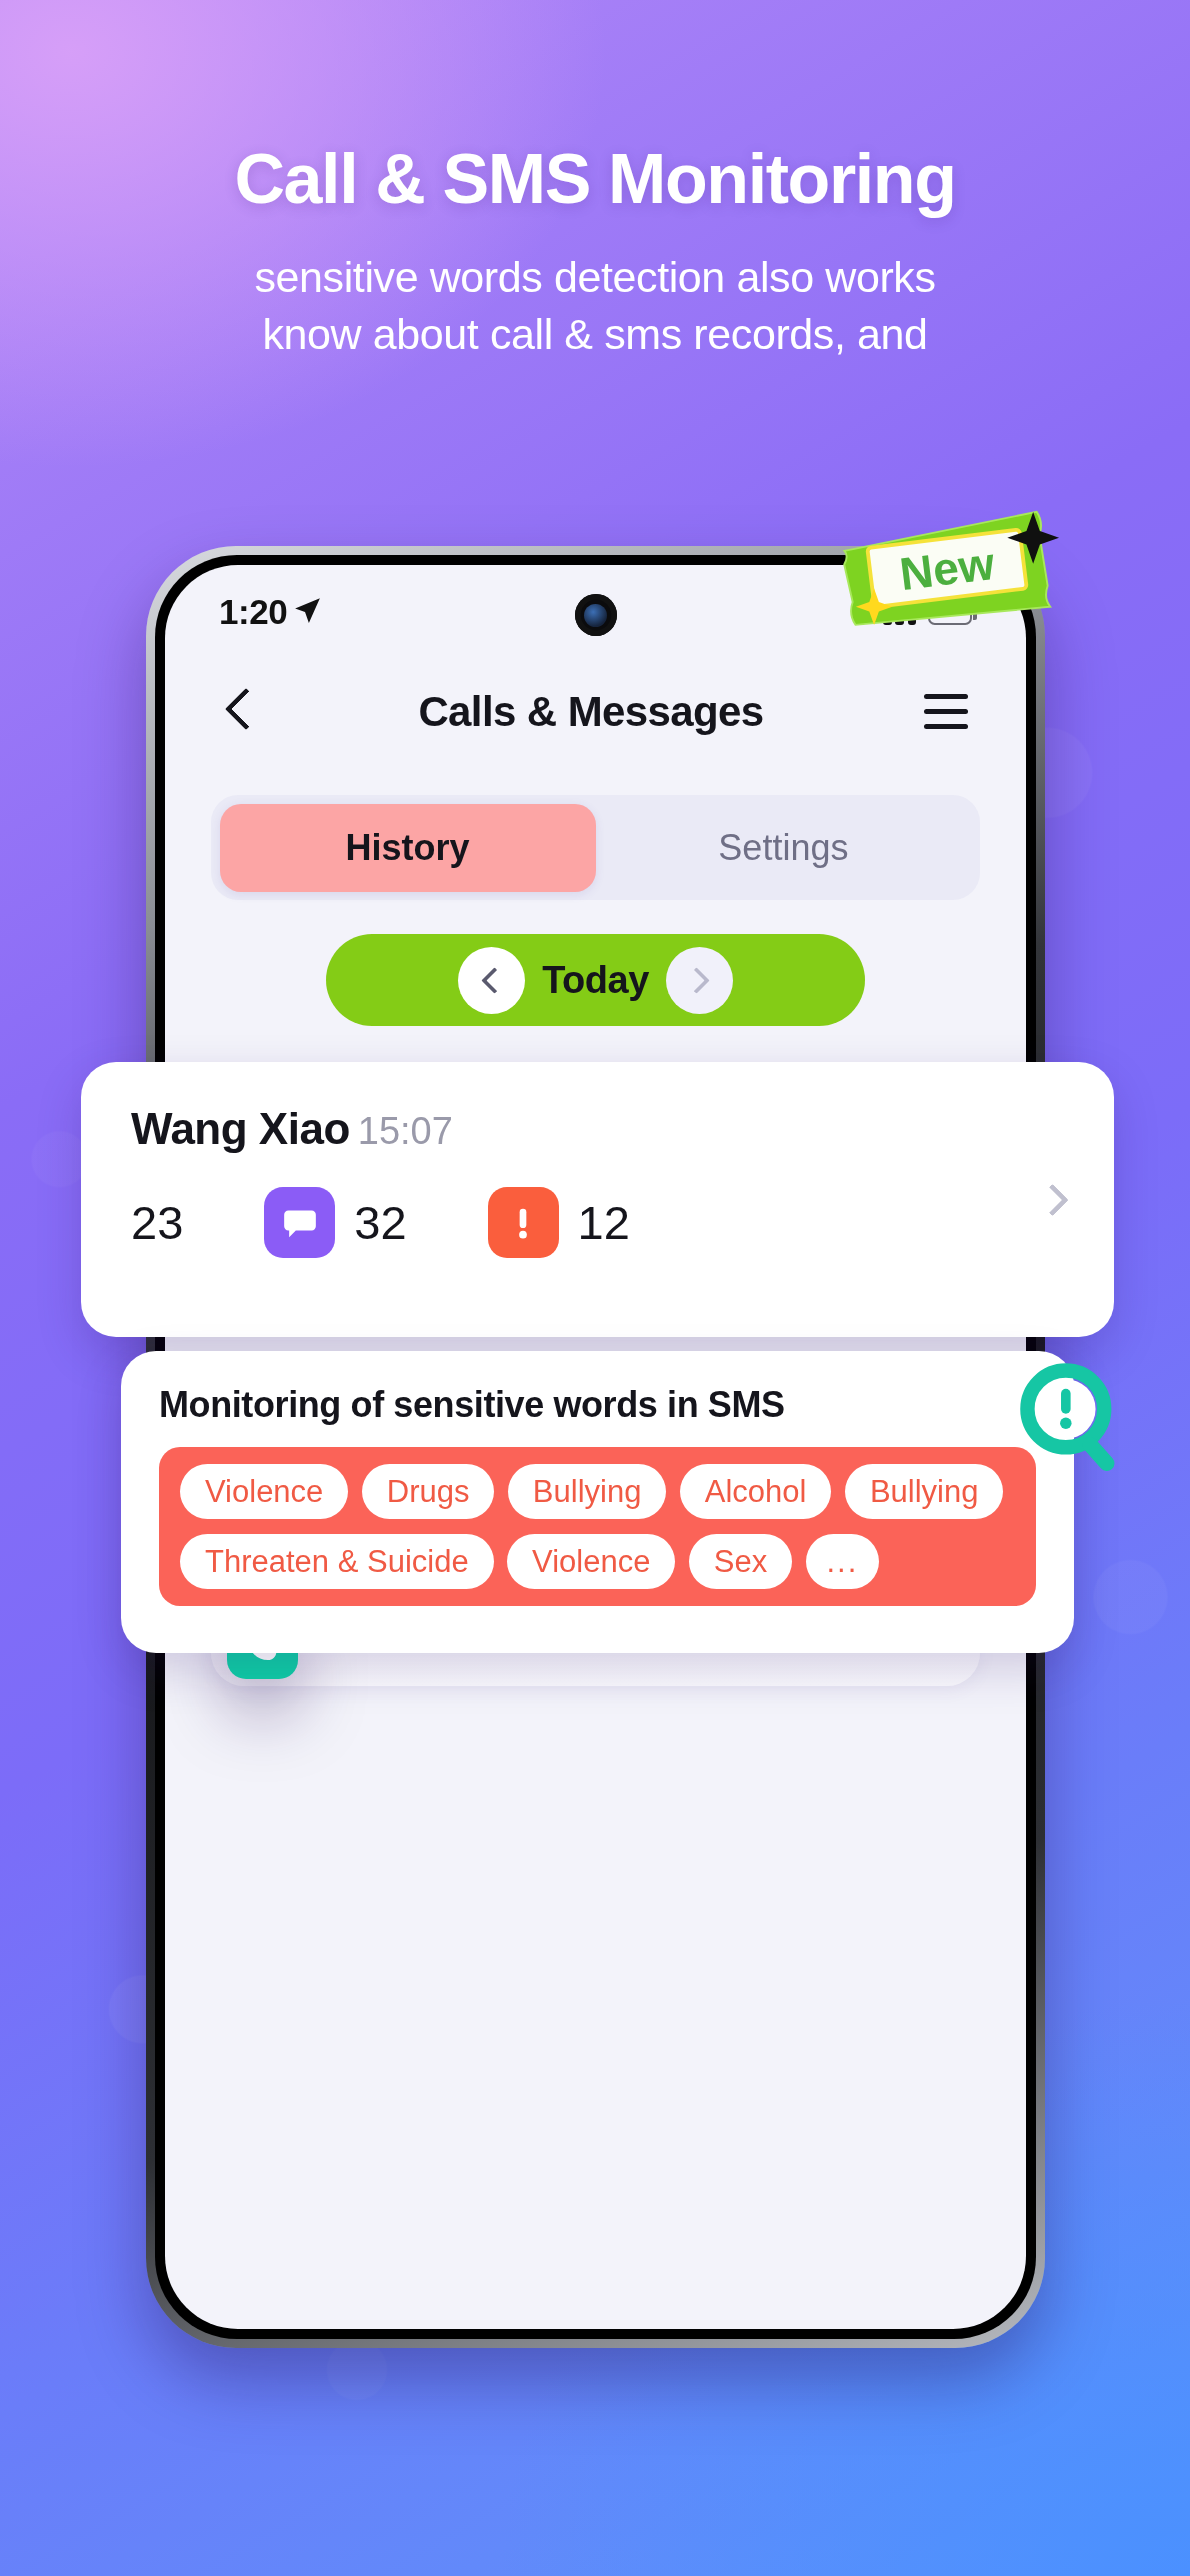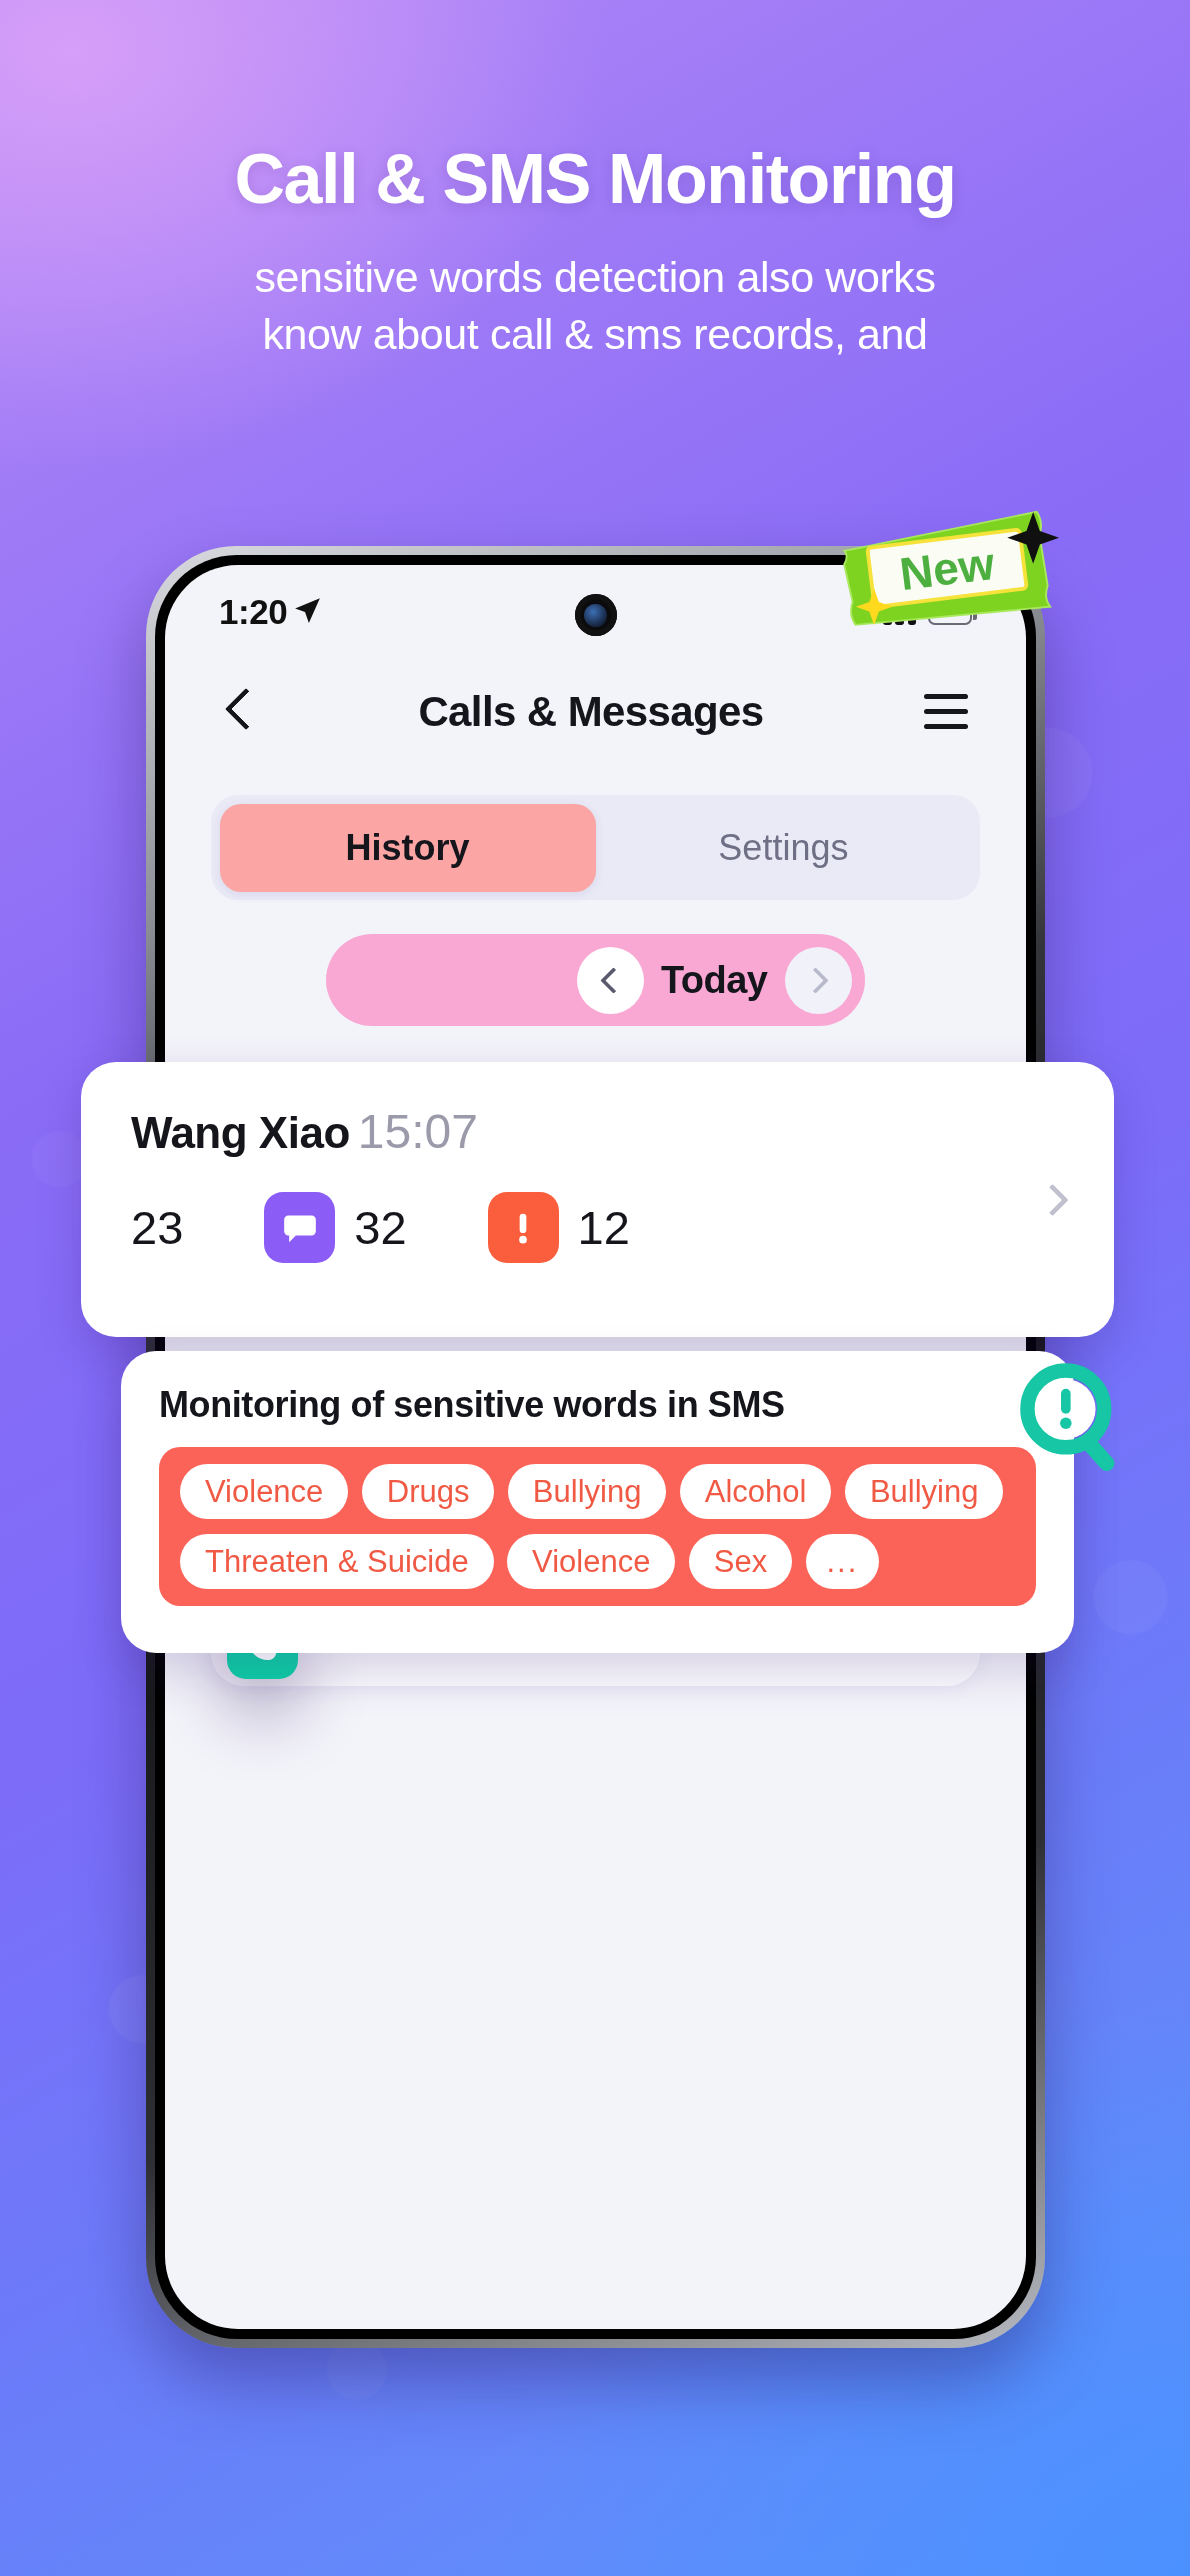--- a/index.html
+++ b/index.html
@@ -115,22 +115,22 @@
   .tab{
     flex:1; display:flex;align-items:center;justify-content:center;
     font-size:36px; border-radius:21px; color:#6f6f86; font-weight:normal;
   }
   .tab.active{ background:#fca5a5; color:#15151c; font-weight:bold;
     box-shadow:0 2.9px 9.6px rgba(80,60,160,0.10); }
 
   
   .datenav{
     position:absolute; top:369px; left:161px; width:calc(100% - 322px); height:92px;
-    background:#f9a8d4; border-radius:46px;
-    display:flex; align-items:center; justify-content:flex-end; padding:0 13.4px;gap:17px;
+    background:#84cc16; border-radius:46px;
+    display:flex; align-items:center; justify-content:center; padding:0 13.4px;gap:17px;
   }
   .nav-circle{
     width:67px;height:67px;border-radius:50%;
     display:flex;align-items:center;justify-content:center;
   }
   .nav-circle.prev{ background:#ffffff; }
   .nav-circle.next{ background:#f1f1fa; }
   .chev{ width:19px;height:19px;border-top:4.8px solid #5a5a6e;border-right:4.8px solid #5a5a6e;border-radius:1.9px;}
   .chev.l{ transform:rotate(-135deg); margin-left:5.8px;}
   .chev.r{ transform:rotate(45deg); margin-right:5.8px; border-color:#b9b9cc;}
@@ -161,21 +161,21 @@
 
   
   .wx-card{
     position:absolute; left:81px; top:1062px; width:1033px; height:275px;
     background:#ffffff; border-radius:35px;
     box-shadow:0 17px 46px rgba(50,20,110,0.20);
     padding:42px 50px;
   }
   .wx-top{ display:flex;align-items:baseline;gap:8px;}
   .wx-name{ font-size:44px;font-weight:bold;color:#15151c;letter-spacing:-0.5px;}
-  .wx-time{ font-size:48px;color:#9a9aaa;}
+  .wx-time{ font-size:38px;color:#9a9aaa;}
   .wx-stats{ display:flex;align-items:center;gap:81px;margin-top:33px;}
   .wstat{ display:flex;align-items:center;gap:19px;}
   .wstat .num{ font-size:47px;color:#15151c;}
   .tile{ width:71px;height:71px;border-radius:19px;display:flex;align-items:center;justify-content:center;}
   .tile.phone{ background:#0ecfa5; }
   .tile.msg{ background:#8b5cf6; }
   .tile.alert{ background:#fa5e3d; }
   .tile svg{ display:block; }
   .wx-arrow{
     position:absolute; right:50px; top:50%; transform:translateY(-50%);

